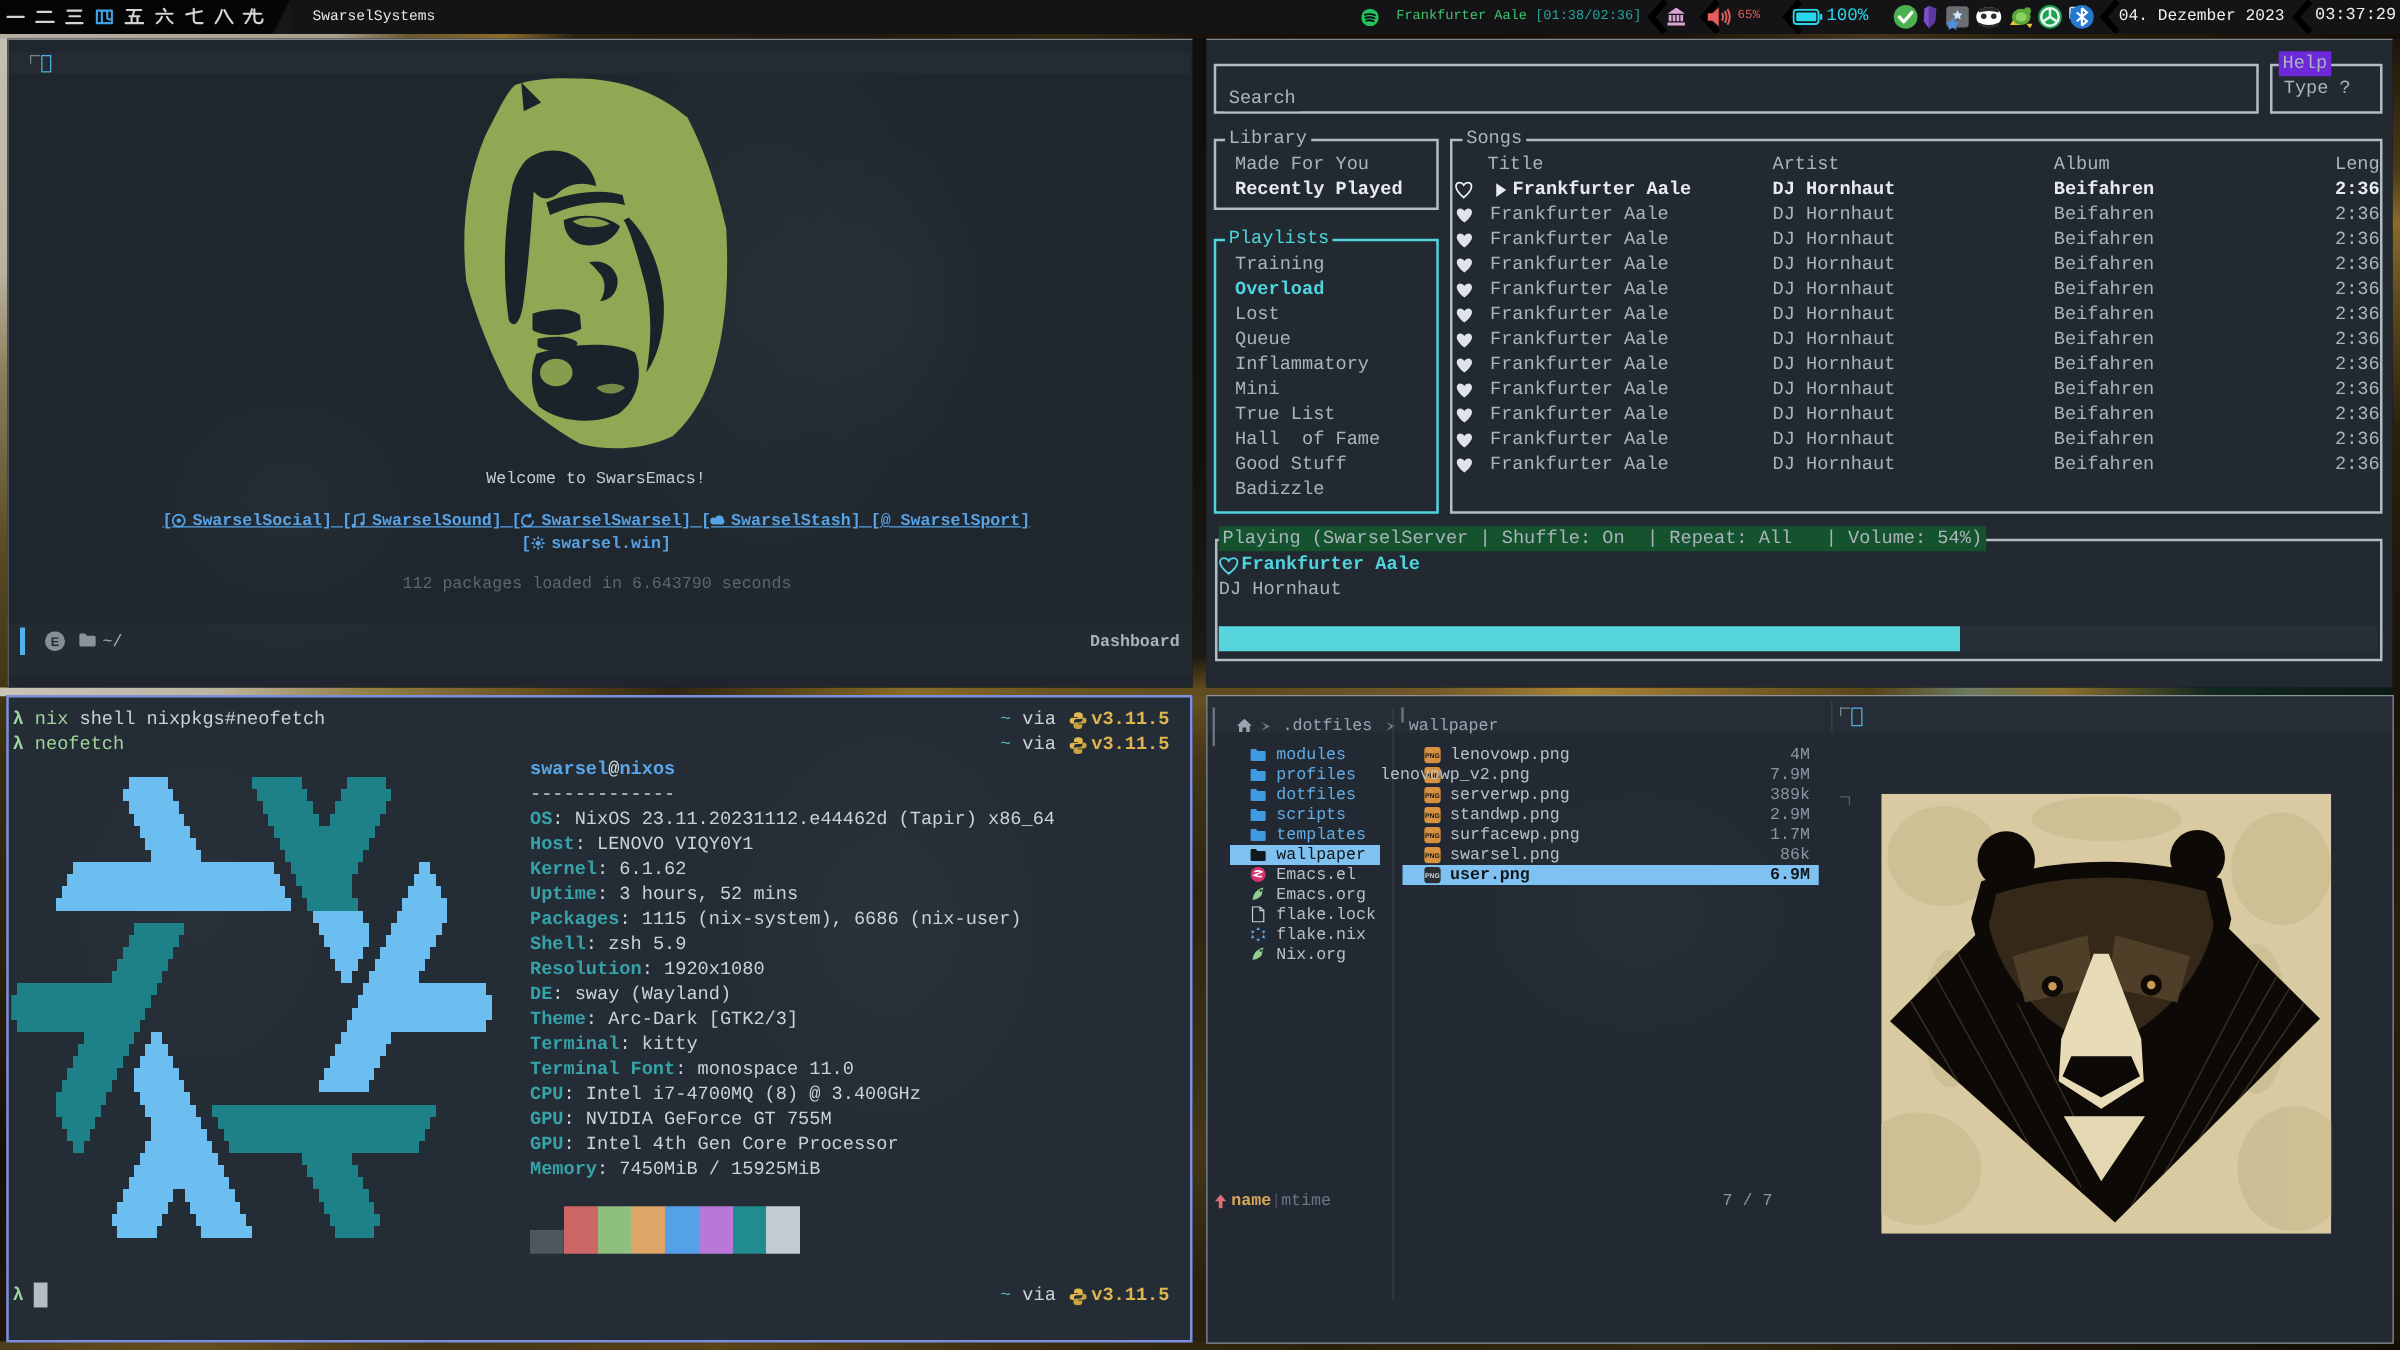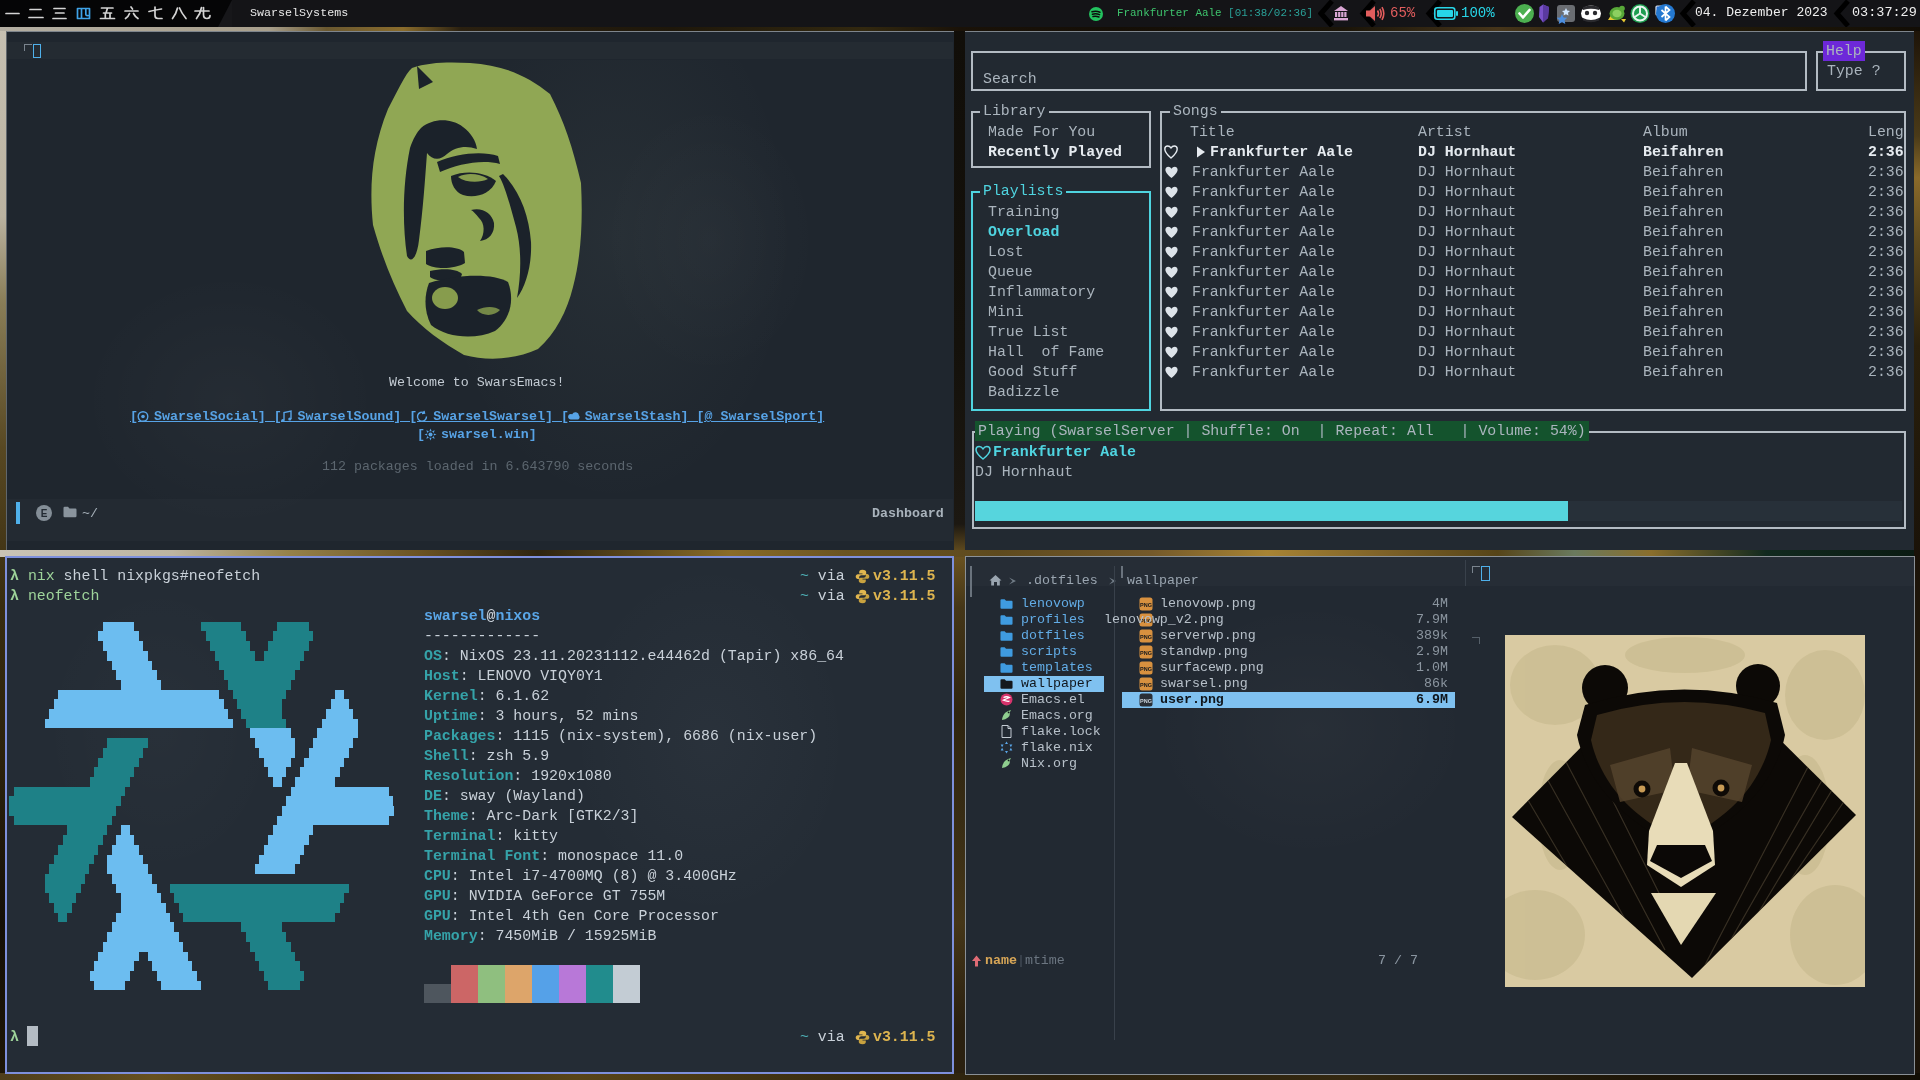--- a/index.html
+++ b/index.html
@@ -351,21 +351,21 @@
 <div class="abs" style="left:1481px;top:566px;width:9px;height:15px;border:1.5px solid #4fb0ea;box-sizing:border-box;"></div>
 <div class="abs" style="left:1472px;top:637px;width:7px;height:6px;border-top:1.5px solid #555f69;border-right:1.5px solid #555f69;margin-left:0;"></div>
 <svg class="abs" style="left:971px;top:955px;" width="11" height="12" viewBox="0 0 11 12">
     <path d="M5.5 0.5 L10 6 L7 6 L7 11.5 L4 11.5 L4 6 L1 6 Z" fill="#e06c75"></path>
   </svg>
 <div class="abs frow" style="left:985px;top:953px;color:#d8a657;font-weight:bold;">name<span style="color:#4a545e;font-weight:normal;">|</span><span style="color:#6b7580;font-weight:normal;">mtime</span></div>
 <div class="abs frow" style="left:1378px;top:953px;color:#8a95a0;">7 / 7</div>
 <svg class="abs" style="left:1000px;top:598px;" width="13" height="12" viewBox="0 0 14 12">
     <path d="M0.5 2 Q0.5 0.8 1.7 0.8 L5 0.8 L6.5 2.5 L12.5 2.5 Q13.5 2.5 13.5 3.7 L13.5 10 Q13.5 11.2 12.3 11.2 L1.7 11.2 Q0.5 11.2 0.5 10 Z" fill="#3f9be0"></path>
   </svg>
-<div class="abs frow fblue" style="left:1021px;top:596px;">lenovowp</div>
+<div class="abs frow fblue" style="left:1021px;top:596px;">modules</div>
 <svg class="abs" style="left:1000px;top:614px;" width="13" height="12" viewBox="0 0 14 12">
     <path d="M0.5 2 Q0.5 0.8 1.7 0.8 L5 0.8 L6.5 2.5 L12.5 2.5 Q13.5 2.5 13.5 3.7 L13.5 10 Q13.5 11.2 12.3 11.2 L1.7 11.2 Q0.5 11.2 0.5 10 Z" fill="#3f9be0"></path>
   </svg>
 <div class="abs frow fblue" style="left:1021px;top:612px;">profiles</div>
 <svg class="abs" style="left:1000px;top:630px;" width="13" height="12" viewBox="0 0 14 12">
     <path d="M0.5 2 Q0.5 0.8 1.7 0.8 L5 0.8 L6.5 2.5 L12.5 2.5 Q13.5 2.5 13.5 3.7 L13.5 10 Q13.5 11.2 12.3 11.2 L1.7 11.2 Q0.5 11.2 0.5 10 Z" fill="#3f9be0"></path>
   </svg>
 <div class="abs frow fblue" style="left:1021px;top:628px;">dotfiles</div>
 <svg class="abs" style="left:1000px;top:646px;" width="13" height="12" viewBox="0 0 14 12">
     <path d="M0.5 2 Q0.5 0.8 1.7 0.8 L5 0.8 L6.5 2.5 L12.5 2.5 Q13.5 2.5 13.5 3.7 L13.5 10 Q13.5 11.2 12.3 11.2 L1.7 11.2 Q0.5 11.2 0.5 10 Z" fill="#3f9be0"></path>
@@ -432,21 +432,21 @@
     <rect x="0.5" y="0.5" width="13" height="13" rx="2.5" fill="#d8913f"></rect>
     <text x="7" y="9.5" text-anchor="middle" font-size="5.5" font-weight="bold" fill="#14181d" font-family="Liberation Sans">PNG</text>
   </svg>
 <div class="abs frow" style="left:1160px;top:644px;">standwp.png</div>
 <div class="abs frow" style="left:1416px;top:644px;color:#8c96a0;">2.9M</div>
 <svg class="abs" style="left:1139px;top:661px;" width="14" height="14" viewBox="0 0 14 14">
     <rect x="0.5" y="0.5" width="13" height="13" rx="2.5" fill="#d8913f"></rect>
     <text x="7" y="9.5" text-anchor="middle" font-size="5.5" font-weight="bold" fill="#14181d" font-family="Liberation Sans">PNG</text>
   </svg>
 <div class="abs frow" style="left:1160px;top:660px;">surfacewp.png</div>
-<div class="abs frow" style="left:1416px;top:660px;color:#8c96a0;">1.0M</div>
+<div class="abs frow" style="left:1416px;top:660px;color:#8c96a0;">1.7M</div>
 <svg class="abs" style="left:1139px;top:677px;" width="14" height="14" viewBox="0 0 14 14">
     <rect x="0.5" y="0.5" width="13" height="13" rx="2.5" fill="#d8913f"></rect>
     <text x="7" y="9.5" text-anchor="middle" font-size="5.5" font-weight="bold" fill="#14181d" font-family="Liberation Sans">PNG</text>
   </svg>
 <div class="abs frow" style="left:1160px;top:676px;">swarsel.png</div>
 <div class="abs frow" style="left:1424px;top:676px;color:#8c96a0;">86k</div>
 <div class="abs" style="left:1122px;top:692px;width:333px;height:16px;background:#7fc1f0;"></div>
 <svg class="abs" style="left:1139px;top:693px;" width="14" height="14" viewBox="0 0 14 14">
     <rect x="0.5" y="0.5" width="13" height="13" rx="2.5" fill="#2a2f36"></rect>
     <text x="7" y="9.5" text-anchor="middle" font-size="5.5" font-weight="bold" fill="#c8d2da" font-family="Liberation Sans">PNG</text>
@@ -542,21 +542,21 @@
 <svg class="abs" style="left:1366px;top:6px;" width="19" height="15" viewBox="0 0 19 15">
     <g fill="#e25d5d">
       <path d="M0 4.5 H4 L9 0 V15 L4 10.5 H0 Z"></path>
     </g>
     <g stroke="#e25d5d" stroke-width="1.6" fill="none">
       <path d="M11.5 4.5 Q13.5 7.5 11.5 10.5"></path>
       <path d="M13.8 2.8 Q16.6 7.5 13.8 12.2"></path>
       <path d="M16 1.2 Q19.6 7.5 16 13.8"></path>
     </g>
   </svg>
-<div class="abs" style="left:1390px;top:0;color:#e25d5d;font-size:14px;line-height:26px;">65%</div>
+<div class="abs" style="left:1390px;top:0;color:#e25d5d;font-size:10px;line-height:26px;">65%</div>
 
 <svg class="abs" style="left:1434px;top:7px;" width="24" height="13" viewBox="0 0 24 13">
     <rect x="0.8" y="0.8" width="20" height="11.4" rx="2.5" fill="none" stroke="#27d6e8" stroke-width="1.6"></rect>
     <rect x="3" y="3" width="16" height="7" rx="1" fill="#27d6e8"></rect>
     <rect x="22" y="4" width="2" height="5" rx="1" fill="#27d6e8"></rect>
   </svg>
 <div class="abs" style="left:1461px;top:0;color:#27d6e8;font-size:14px;line-height:26px;">100%</div>
 
 <svg class="abs" style="left:1514px;top:3px;" width="160" height="21" viewBox="0 0 160 21">
  <circle cx="10.5" cy="10.5" r="9.5" fill="#4caf50"></circle>

